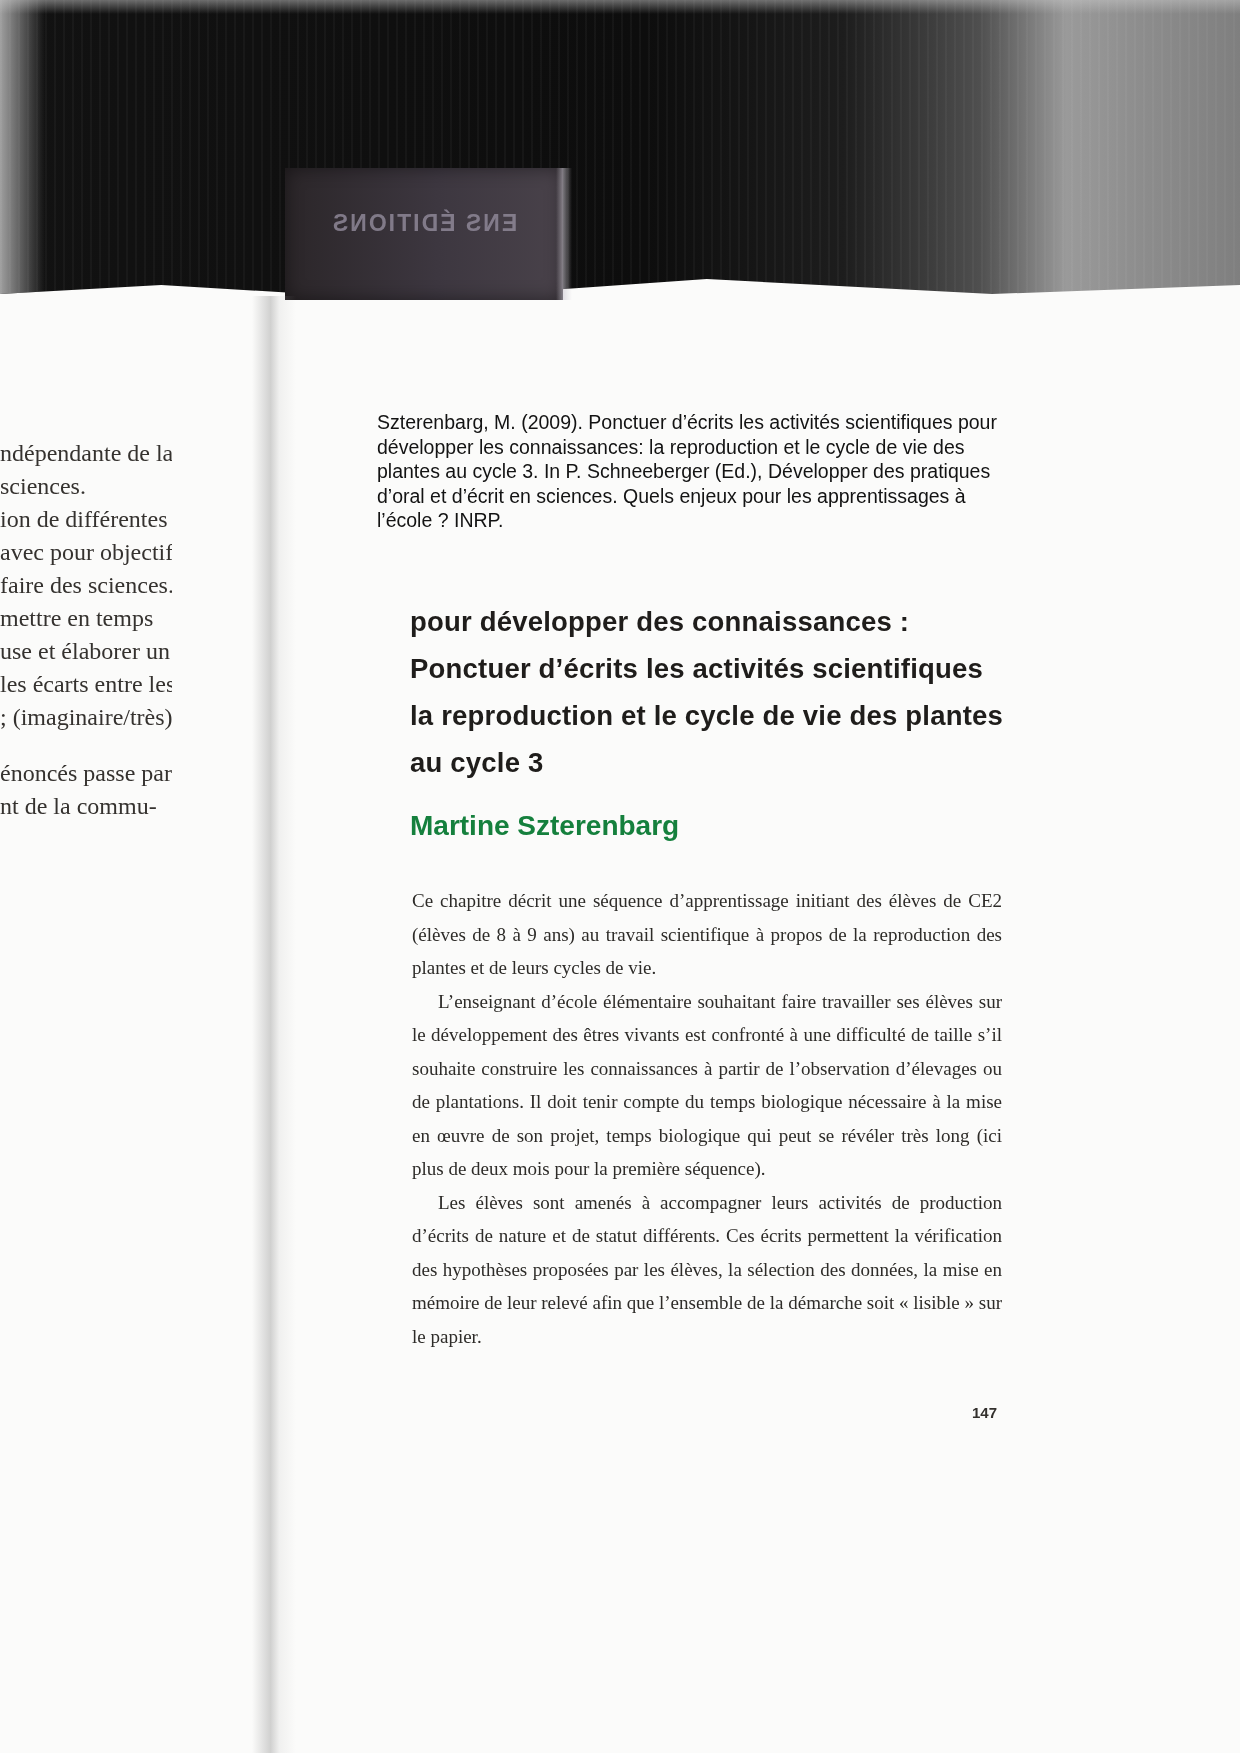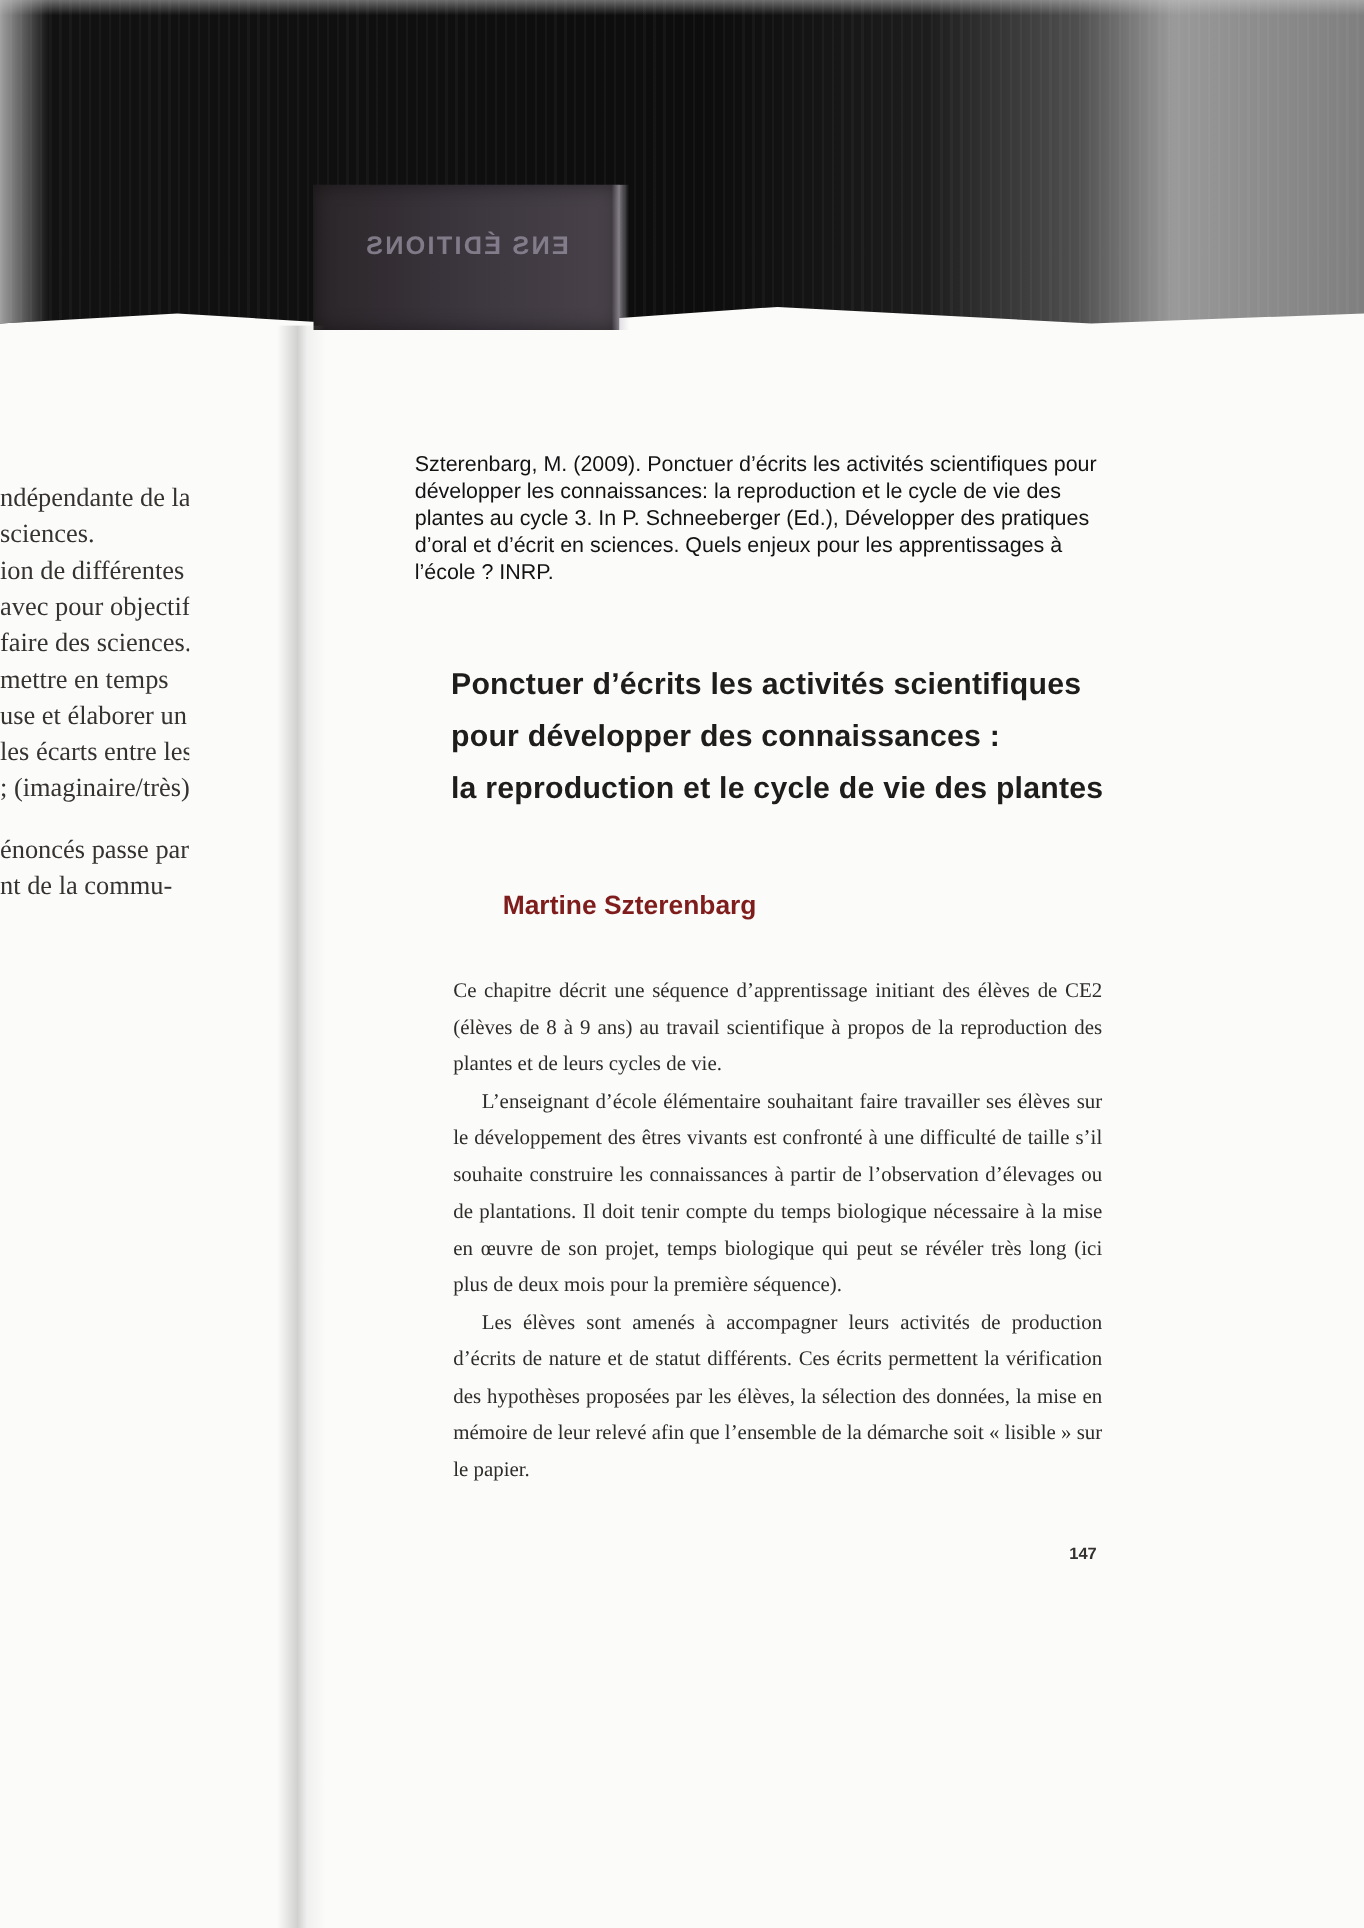--- a/index.html
+++ b/index.html
@@ -69,21 +69,21 @@
     position:absolute;left:410px;top:598px;width:640px;
     font-family:"Liberation Sans", sans-serif;
     font-weight:bold;font-size:27.5px;line-height:47px;
     color:#1f1d1b;letter-spacing:0.2px;
   }
 
   
   .author{
     position:absolute;left:410px;top:810px;
     font-family:"Liberation Sans", sans-serif;
-    font-weight:bold;font-size:24px;color:#7f1d1d;margin-left:47px;
+    font-weight:bold;font-size:28px;color:#15803d;
   }
 
   
   .body-text{
     position:absolute;left:412px;top:884px;width:590px;
     font-size:19px;line-height:33.5px;color:#2e2c29;
     text-align:justify;
   }
   .body-text p{margin:0;}
   .body-text p.indent{text-indent:26px;}
@@ -119,23 +119,24 @@
     <div class="margin-line">les écarts entre les</div>
     <div class="margin-line">; (imaginaire/très)</div>
     <div class="margin-gap"></div>
     <div class="margin-line">énoncés passe par</div>
     <div class="margin-line">nt de la commu-</div>
   </div>
 
   <div class="citation">Szterenbarg, M. (2009). Ponctuer d’écrits les activités scientifiques pour développer les connaissances: la reproduction et le cycle de vie des plantes au cycle 3. In P. Schneeberger (Ed.), Développer des pratiques d’oral et d’écrit en sciences. Quels enjeux pour les apprentissages à l’école ? INRP.</div>
 
   <div class="chapter-title">
+    <div>pour développer des connaissances :</div>
     <div>Ponctuer d’écrits les activités scientifiques</div>
-    <div>pour développer des connaissances :</div>
     <div>la reproduction et le cycle de vie des plantes</div>
+    <div>au cycle 3</div>
   </div>
 
   <div class="author">Martine Szterenbarg</div>
 
   <div class="body-text">
     <p>Ce chapitre décrit une séquence d’apprentissage initiant des élèves de CE2 (élèves de 8 à 9 ans) au travail scientifique à propos de la reproduction des plantes et de leurs cycles de vie.</p>
     <p class="indent">L’enseignant d’école élémentaire souhaitant faire travailler ses élèves sur le développement des êtres vivants est confronté à une difficulté de taille s’il souhaite construire les connaissances à partir de l’observation d’élevages ou de plantations. Il doit tenir compte du temps biologique nécessaire à la mise en œuvre de son projet, temps biologique qui peut se révéler très long (ici plus de deux mois pour la première séquence).</p>
     <p class="indent">Les élèves sont amenés à accompagner leurs activités de production d’écrits de nature et de statut différents. Ces écrits permettent la vérification des hypothèses proposées par les élèves, la sélection des données, la mise en mémoire de leur relevé afin que l’ensemble de la démarche soit « lisible » sur le papier.</p>
   </div>
 

